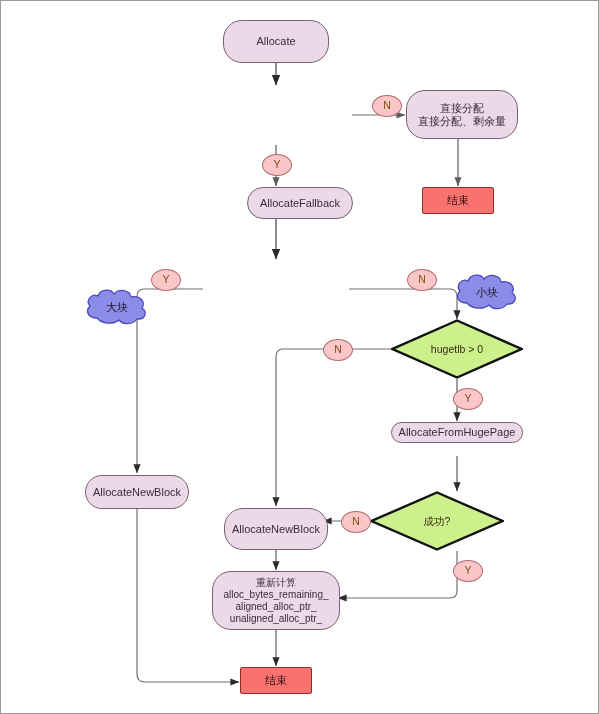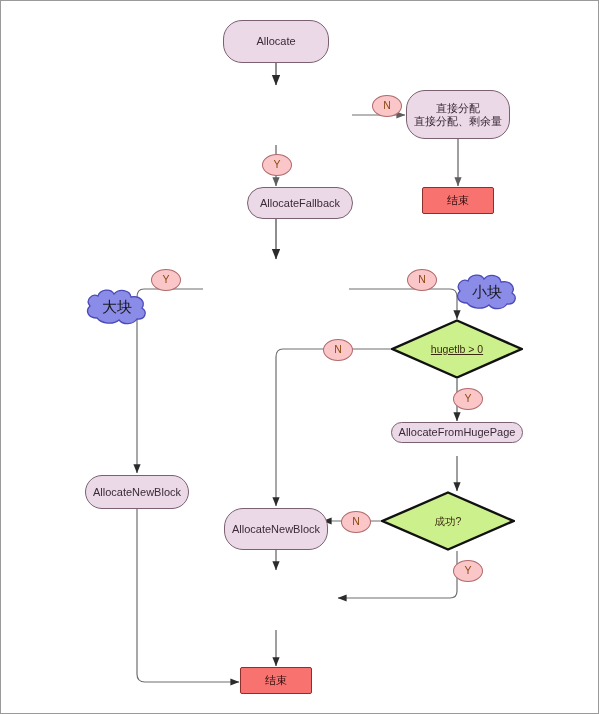--- a/index.html
+++ b/index.html
@@ -95,21 +95,21 @@
     z-index: 5;
   }
   .cloud .clabel {
     position: absolute;
     left: 0; top: 0;
     width: 100%; height: 100%;
     display: flex;
     align-items: center;
     justify-content: center;
     color: #17171c;
-    font-size: 15px;
+    font-size: 11px;
     z-index: 2;
   }
   .cloud svg { position: absolute; left:0; top:0; z-index:1; }
 </style>
 </head>
 <body>
 
 <div id="canvas">
 
   <svg id="edges" viewBox="0 0 599 714">
@@ -154,21 +154,21 @@
   </svg>
 
   <div class="node proc" style="left:222px; top:19px; width:106px; height:43px;">
     <span>Allocate</span>
   </div>
 
 
   <div class="chip" style="left:371px; top:94px;">N</div>
   <div class="chip" style="left:261px; top:153px;">Y</div>
 
-  <div class="node proc" style="left:405px; top:89px; width:104px; height:49px; flex-direction:column;">
+  <div class="node proc" style="left:405px; top:89px; width:112px; height:49px; flex-direction:column;">
     <span>直接分配</span>
     <span>直接分配、剩余量</span>
   </div>
 
   <div class="node term" style="left:421px; top:186px; width:72px; height:27px;">
     <span>结束</span>
   </div>
 
   <div class="node proc" style="left:222px; top:186px; width:106px; height:32px;margin-left:24px;">
     <span>AllocateFallback</span>
@@ -185,50 +185,56 @@
     <span class="clabel">大块</span>
   </div>
 
   <div class="cloud" style="left:452px; top:270px; width:68px; height:42px;">
     <svg width="68" height="42" viewBox="0 0 68 42">
       <path d="M14,32 C5,32 2,25 7,20 C2,14 9,7 15,10 C17,3 28,2 31,8 C36,2 47,4 48,11 C57,9 63,16 59,22 C65,26 62,34 54,33 C50,39 40,39 36,34 C30,39 19,38 14,32 Z" fill="#8b8be8" stroke="#4a4ab8" stroke-width="1.3"></path>
     </svg>
     <span class="clabel">小块</span>
   </div>
 
-  <div class="node dec" style="left:390px; top:318px; width:132px; height:60px;text-decoration:underline;">
+  <div class="node dec" style="left:390px; top:318px; width:132px; height:60px;">
     <svg class="dshape" viewBox="0 0 132 60" preserveAspectRatio="none">
       <polygon points="66,1.5 130.5,30 66,58.5 1.5,30" fill="#ccf08c" stroke="#111111" stroke-width="2.4"></polygon>
     </svg>
     <span class="dlabel">hugetlb &gt; 0</span>
   </div>
 
   <div class="chip" style="left:322px; top:338px;">N</div>
   <div class="chip" style="left:452px; top:387px;">Y</div>
 
   <div class="node proc" style="left:390px; top:421px; width:132px; height:21px;">
     <span>AllocateFromHugePage</span>
   </div>
 
-  <div class="node dec" style="left:380px; top:490px; width:134px; height:60px;">
+  <div class="node dec" style="left:369px; top:490px; width:134px; height:60px;">
     <svg class="dshape" viewBox="0 0 134 60" preserveAspectRatio="none">
       <polygon points="67,1.5 132.5,30 67,58.5 1.5,30" fill="#ccf08c" stroke="#111111" stroke-width="2.4"></polygon>
     </svg>
     <span class="dlabel">成功?</span>
   </div>
 
   <div class="chip" style="left:340px; top:510px;">N</div>
   <div class="chip" style="left:452px; top:559px;">Y</div>
 
   <div class="node proc" style="left:84px; top:474px; width:104px; height:34px;">
     <span>AllocateNewBlock</span>
   </div>
 
   <div class="node proc" style="left:223px; top:507px; width:104px; height:42px;">
     <span>AllocateNewBlock</span>
   </div>
 
+  <div class="node proc" style="left:211px; top:570px; width:128px; height:59px; flex-direction:column; font-size:10px; line-height:12px;">
+    <span>重新计算</span>
+    <span>alloc_bytes_remaining_</span>
+    <span>aligned_alloc_ptr_</span>
+    <span>unaligned_alloc_ptr_</span>
+  </div>
 
   <div class="node term" style="left:239px; top:666px; width:72px; height:27px;">
     <span>结束</span>
   </div>
 
 </div>
 
 </body></html>

